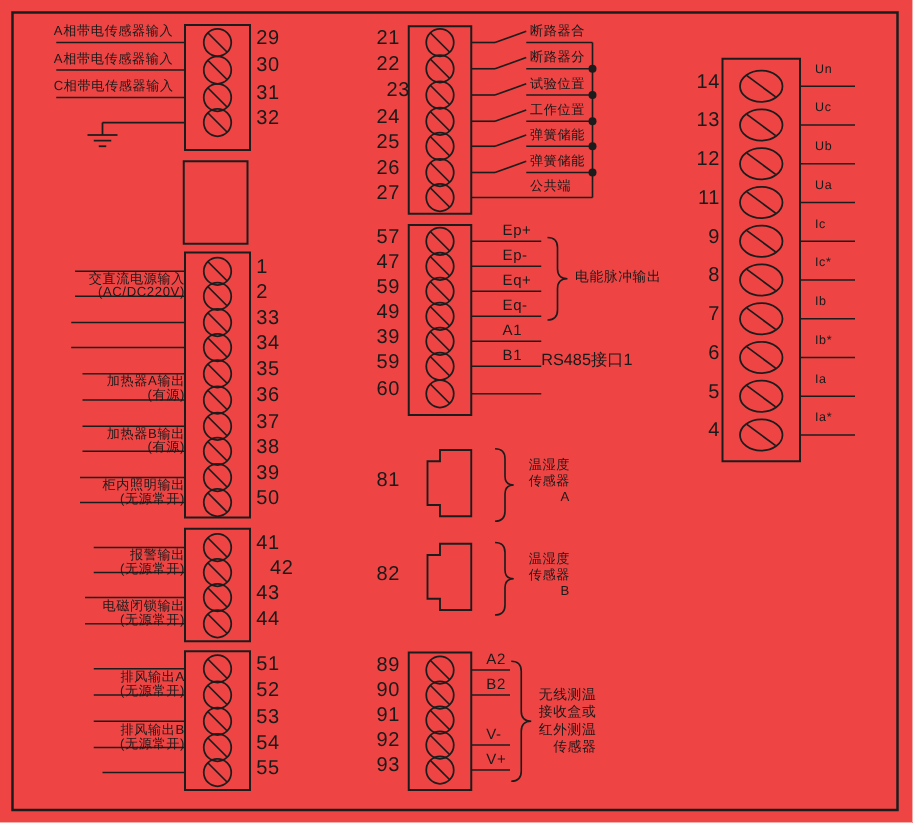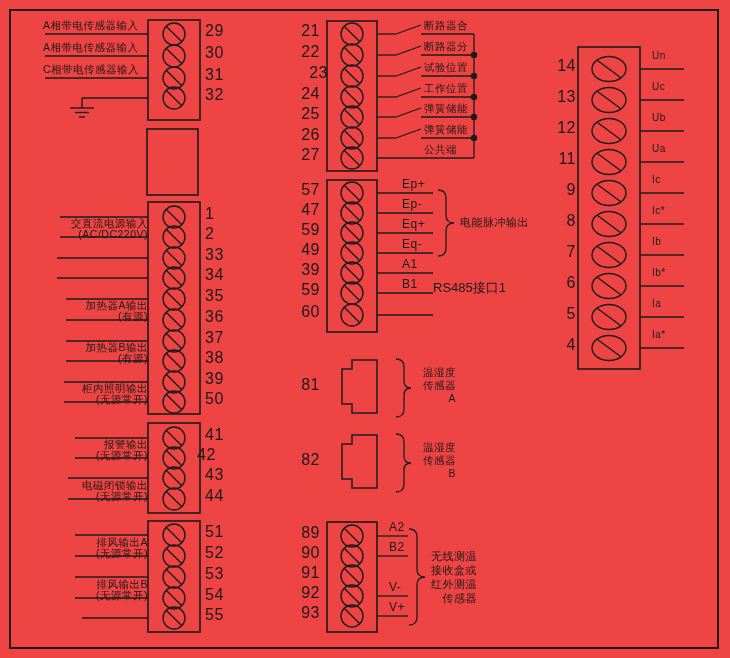--- a/index.html
+++ b/index.html
@@ -250,21 +250,21 @@
 <div class="t zh c stack" style="left:52px;top:342px;width:96px">
   <span>加热器B输出</span>
   <span>(有源)</span>
 </div>
 <div class="t zh c stack" style="left:52px;top:383px;width:96px">
   <span>柜内照明输出</span>
   <span>(无源常开)</span>
 </div>
 
 <div class="t num" style="left:205px;top:427px">41</div>
-<div class="t num" style="left:197px;top:447px">42</div>
+<div class="t num" style="left:216px;top:447px">42</div>
 <div class="t num" style="left:205px;top:467px">43</div>
 <div class="t num" style="left:205px;top:488px">44</div>
 
 <div class="t zh c stack" style="left:52px;top:439px;width:96px">
   <span>报警输出</span>
   <span>(无源常开)</span>
 </div>
 <div class="t zh c stack" style="left:52px;top:480px;width:96px">
   <span>电磁闭锁输出</span>
   <span>(无源常开)</span>

